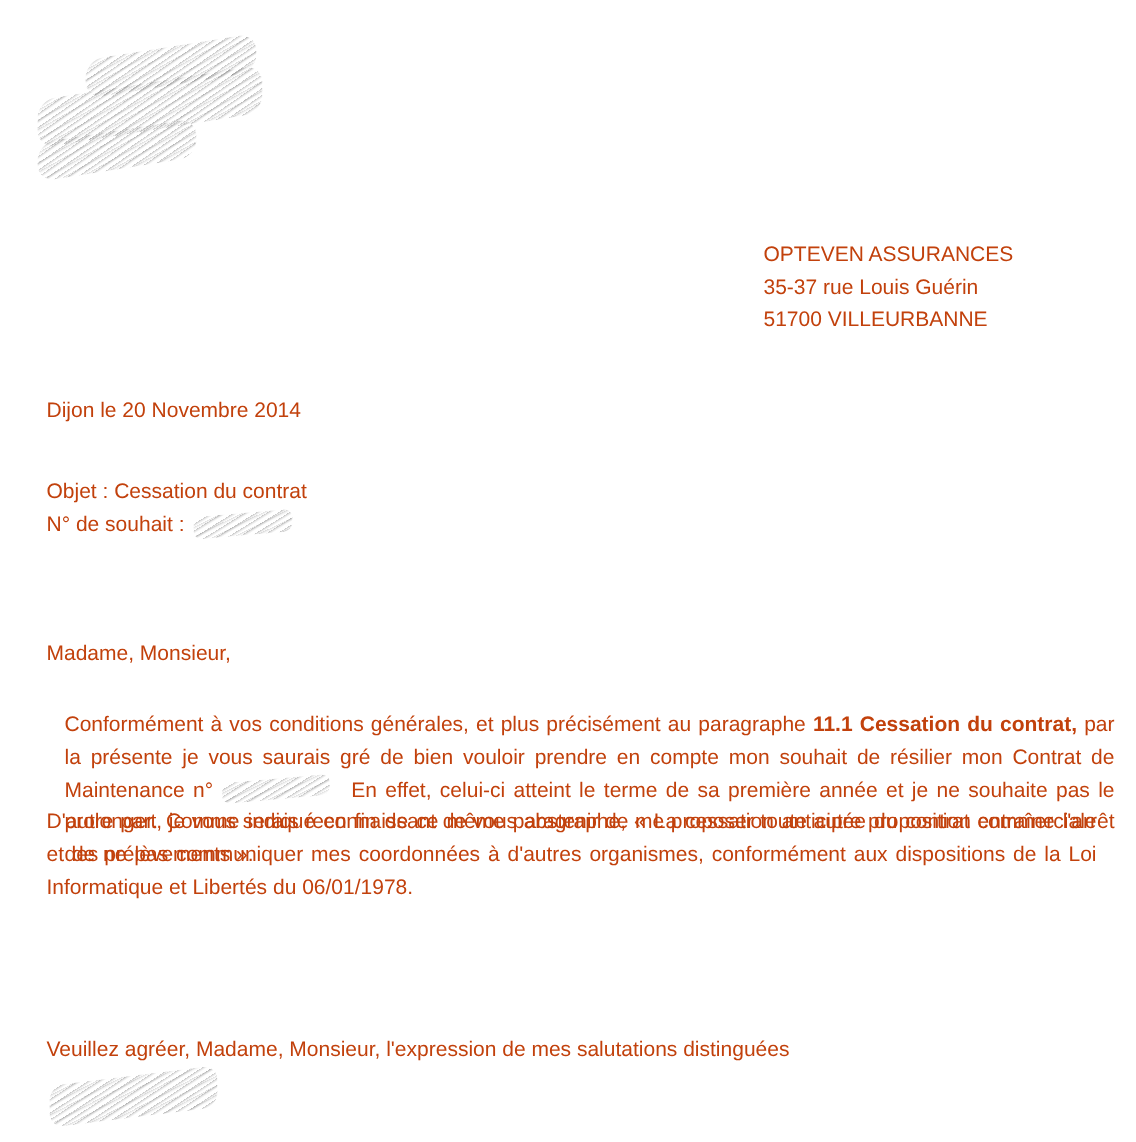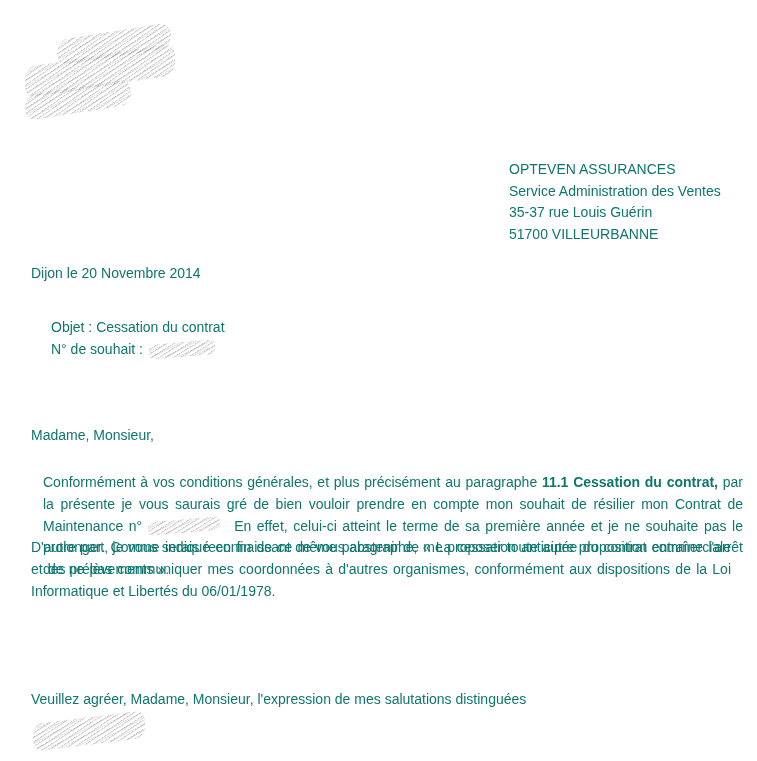--- a/index.html
+++ b/index.html
@@ -2,21 +2,21 @@
 <html><head>
 <meta charset="utf-8">
 <style>
   html, body { margin: 0; padding: 0; background: #ffffff; }
   .page {
     position: relative;
     width: 757px;
     height: 761px;
     background: #ffffff;
     font-family: "Liberation Sans", sans-serif;
-    color: #0f766e;
+    color: #c2410c;
     font-size: 14px;
     overflow: hidden;
     text-decoration: underline;
   }
   .abs { position: absolute; }
 
   
   .hatch {
     background-image:
       repeating-linear-gradient(152deg, rgba(110,110,110,0.40) 0px, rgba(110,110,110,0.14) 1px, rgba(255,255,255,0) 2px, rgba(255,255,255,0) 4px),
@@ -27,21 +27,21 @@
   .sender-scribble { left: 25px; top: 31px; width: 150px; height: 84px; }
   .sender-scribble .band { position: absolute; }
   .sender-scribble .b1 { left: 32px; top: 0;    width: 114px; height: 26px; transform: skewY(-9deg); border-radius: 12px; }
   .sender-scribble .b2 { left: 0;    top: 24px; width: 150px; height: 32px; transform: skewY(-9deg); border-radius: 12px; }
   .sender-scribble .b3 { left: 0;    top: 56px; width: 106px; height: 26px; transform: skewY(-9deg); border-radius: 12px; }
 
   .recipient { left: 509px; top: 159px; line-height: 21.5px; }
 
   .dateline  { left: 31px; top: 262px; line-height: 22px; }
 
-  .subject   { left: 31px; top: 316px; line-height: 22px; margin-left: 20px; }
+  .subject   { left: 31px; top: 316px; line-height: 22px; }
   .redact-contract {
     display: inline-block; width: 66px; height: 15px;
     vertical-align: -3px; margin-left: 6px; transform: skewY(-5deg);
   }
 
   .salutation { left: 31px; top: 424px; line-height: 22px; }
 
   .bodytext {
     left: 31px; width: 700px;
     line-height: 21.8px;
@@ -69,21 +69,20 @@
 <div class="page">
 
   <div class="abs sender-scribble">
     <div class="band b1 hatch"></div>
     <div class="band b2 hatch"></div>
     <div class="band b3 hatch"></div>
   </div>
 
   <div class="abs recipient">
     <div>OPTEVEN ASSURANCES</div>
-    <div>Service Administration des Ventes</div>
     <div>35-37 rue Louis Guérin</div>
     <div>51700 VILLEURBANNE</div>
   </div>
 
   <div class="abs dateline">Dijon le 20 Novembre 2014</div>
 
   <div class="abs subject">
     <div>Objet : Cessation du contrat</div>
     <div>
       <span>N° de souhait :</span><span class="redact-contract hatch"></span>

